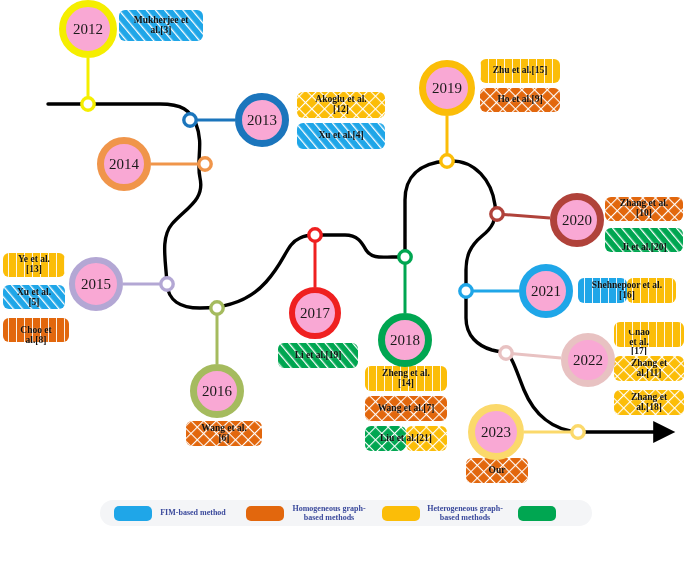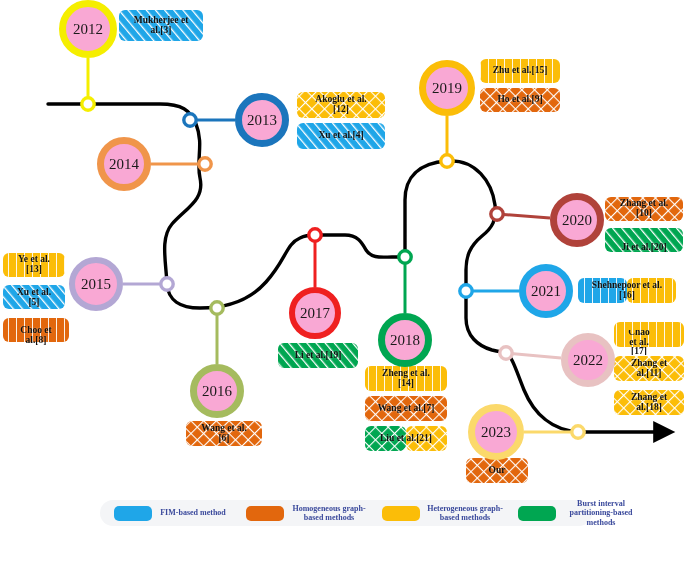--- a/index.html
+++ b/index.html
@@ -311,16 +311,15 @@
     </div>
 
   <div class="legend-bar" id="legend-methods" style="left:100px;top:500px;width:492px;height:26px;">
       <div class="legend-swatch" style="background: rgb(31, 166, 232); width: 38px; height: 15px; margin-left: 14px; flex: 0 0 auto;"></div>
       <div class="legend-label" style="width: 78px; margin-left: 2px; flex: 0 0 auto;">FIM-based method</div>
       <div class="legend-swatch" style="background: rgb(226, 103, 13); width: 38px; height: 15px; margin-left: 14px; flex: 0 0 auto;"></div>
       <div class="legend-label" style="width: 78px; margin-left: 6px; flex: 0 0 auto;">Homogeneous graph-based methods</div>
       <div class="legend-swatch" style="background: rgb(251, 189, 8); width: 38px; height: 15px; margin-left: 14px; flex: 0 0 auto;"></div>
       <div class="legend-label" style="width: 78px; margin-left: 6px; flex: 0 0 auto;">Heterogeneous graph-based methods</div>
       <div class="legend-swatch" style="background: rgb(0, 166, 81); width: 38px; height: 15px; margin-left: 14px; flex: 0 0 auto;"></div>
-      <div class="legend-label" style="width: 78px; margin-left: 6px; flex: 0 0 auto;">Burst interval partitioning-based methods</div>
     </div>
 
 </div>
 
 </body></html>

